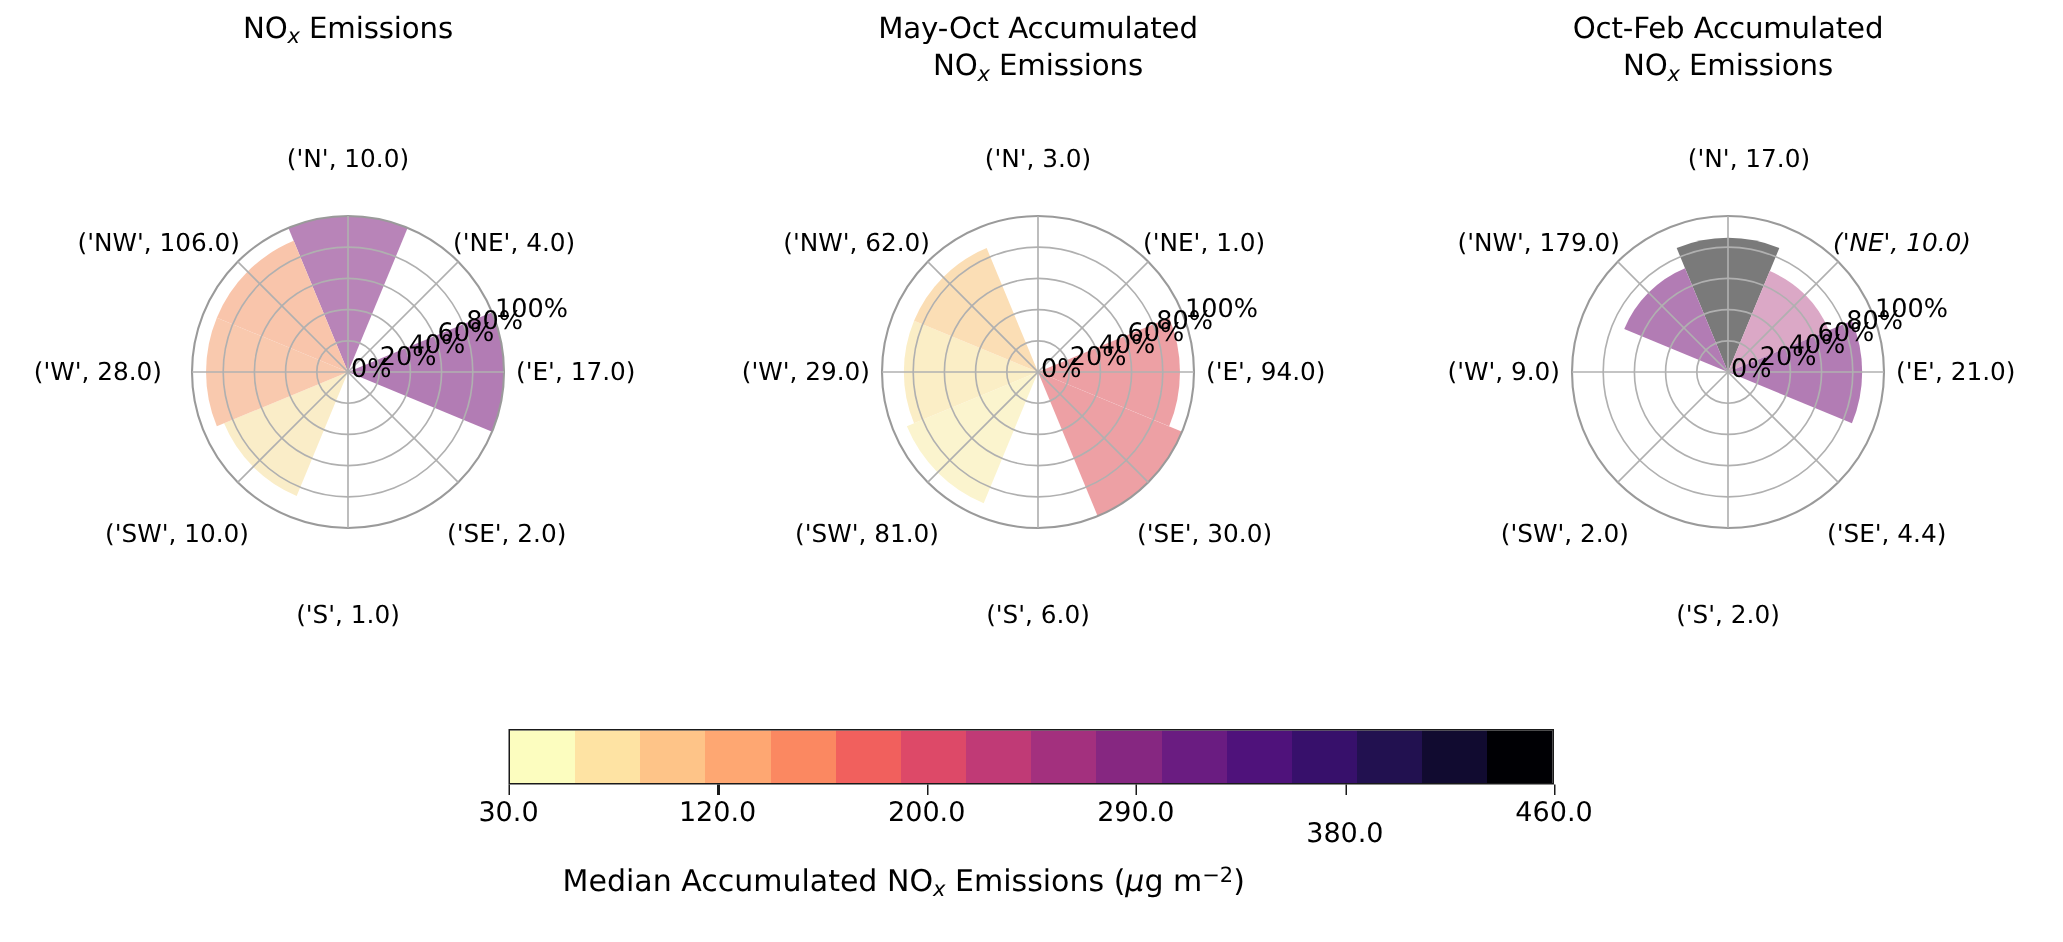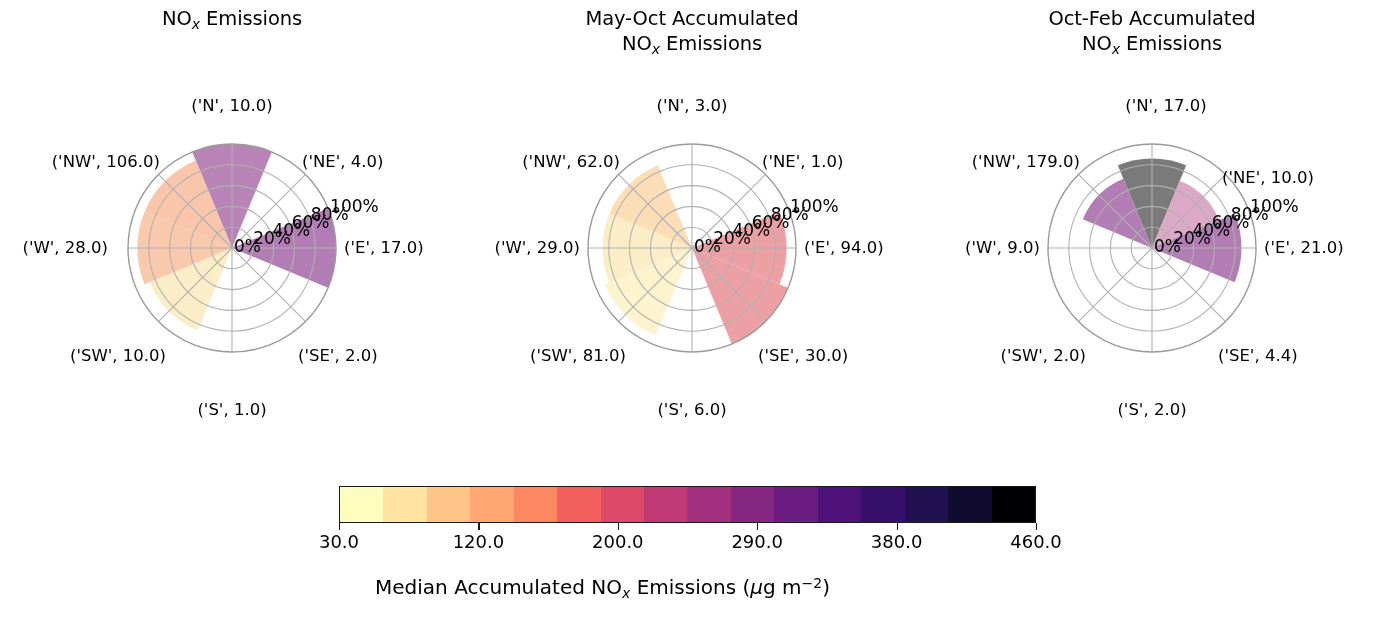--- a/index.html
+++ b/index.html
@@ -171,21 +171,21 @@
             <line x1="230" y1="248" x2="303.53910524340097" y2="174.46089475659906" stroke="#b0b0b0" stroke-width="1.1"></line>
             <line x1="230" y1="248" x2="334" y2="248" stroke="#b0b0b0" stroke-width="1.1"></line>
             <line x1="230" y1="248" x2="303.53910524340097" y2="321.53910524340097" stroke="#b0b0b0" stroke-width="1.1"></line>
             <line x1="230" y1="248" x2="230" y2="352" stroke="#b0b0b0" stroke-width="1.1"></line>
             <line x1="230" y1="248" x2="156.46089475659906" y2="321.53910524340097" stroke="#b0b0b0" stroke-width="1.1"></line>
             <line x1="230" y1="248" x2="126" y2="248" stroke="#b0b0b0" stroke-width="1.1"></line>
             <line x1="230" y1="248" x2="156.46089475659903" y2="174.46089475659906" stroke="#b0b0b0" stroke-width="1.1"></line>
           </g>
         </svg>
         <div class="dirlabel" style="top: 96px; left: 244px; transform: translateX(-50%);">('N', 17.0)</div>
-        <div class="dirlabel" style="top: 168px; left: 300px;">('NE', 10.0)</div>
+        <div class="dirlabel" style="top: 152px; left: 300px; font-style: italic;">('NE', 10.0)</div>
         <div class="dirlabel" style="top: 238px; left: 342px;">('E', 21.0)</div>
         <div class="dirlabel" style="top: 346px; left: 296px;">('SE', 4.4)</div>
         <div class="dirlabel" style="top: 400px; left: 230px; transform: translateX(-50%);">('S', 2.0)</div>
         <div class="dirlabel" style="top: 346px; left: 164px; transform: translateX(-100%);">('SW', 2.0)</div>
         <div class="dirlabel" style="top: 238px; left: 118px; transform: translateX(-100%);">('W', 9.0)</div>
         <div class="dirlabel" style="top: 152px; left: 158px; transform: translateX(-100%);">('NW', 179.0)</div>
         <div class="rlabel" style="left: 232px; top: 236px;">0%</div>
         <div class="rlabel" style="left: 251.217px; top: 228.04px;">20%</div>
         <div class="rlabel" style="left: 270.433px; top: 220.08px;">40%</div>
         <div class="rlabel" style="left: 289.65px; top: 212.121px;">60%</div>
@@ -203,21 +203,21 @@
       <div class="cbar-tick" style="left: 278.8px;"></div>
       <div class="cbar-tick" style="left: 418.2px;"></div>
       <div class="cbar-tick" style="left: 557.6px;"></div>
       <div class="cbar-tick" style="left: 697px;"></div>
     </div>
   <div class="cbar-ticklabels" id="cbar-ticklabels">
       <div class="cbar-ticklabel" style="left: 339px;">30.0</div>
       <div class="cbar-ticklabel" style="left: 478.4px;">120.0</div>
       <div class="cbar-ticklabel" style="left: 617.8px;">200.0</div>
       <div class="cbar-ticklabel" style="left: 757.2px;">290.0</div>
-      <div class="cbar-ticklabel" style="left: 896.6px;">380.0</div>
+      <div class="cbar-ticklabel" style="left: 896.6px; margin-top: 14px;">380.0</div>
       <div class="cbar-ticklabel" style="left: 1036px;">460.0</div>
     </div>
 
   <div class="cbar-caption">
     <span>Median Accumulated NO</span><span class="sub-small">x</span><span> Emissions (</span><span class="mu">μ</span><span>g m</span><sup>−2</sup><span>)</span>
   </div>
 
 </div>
 
 </body></html>

